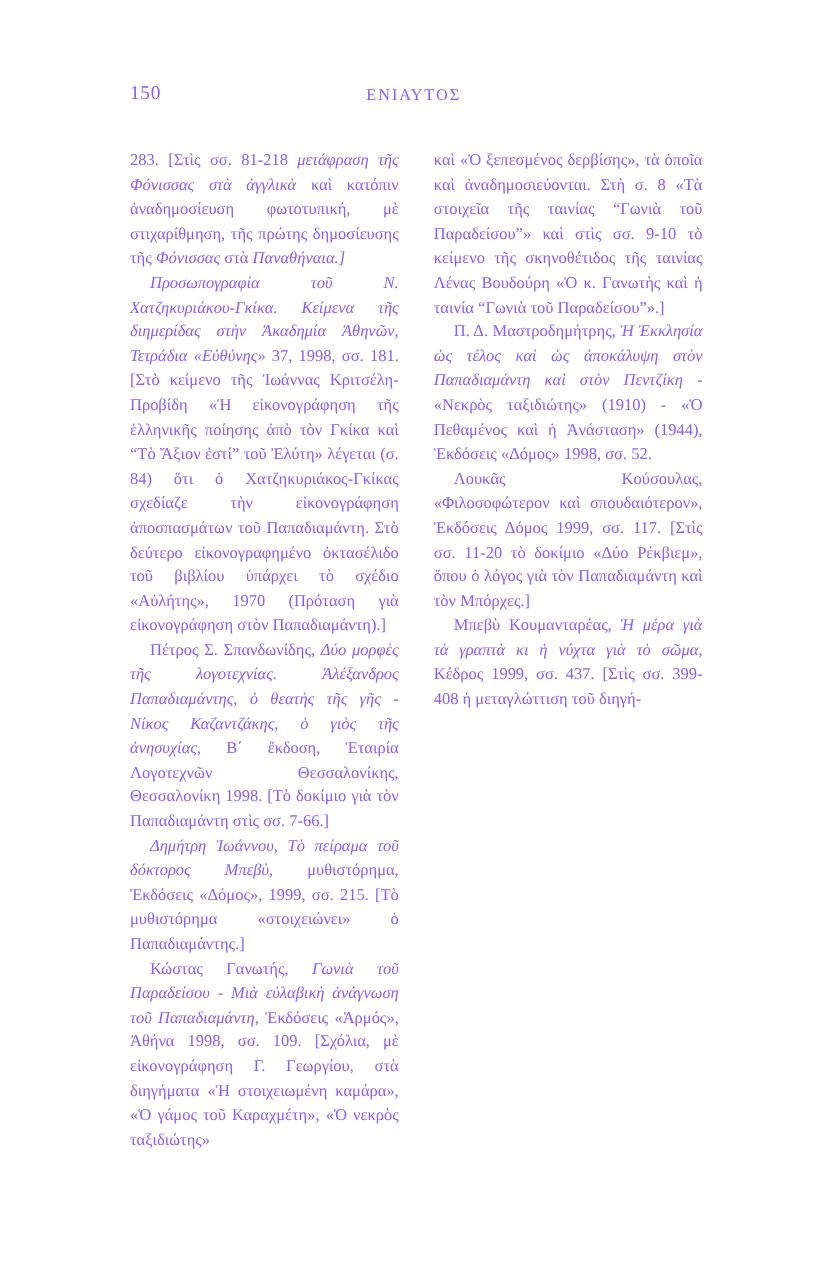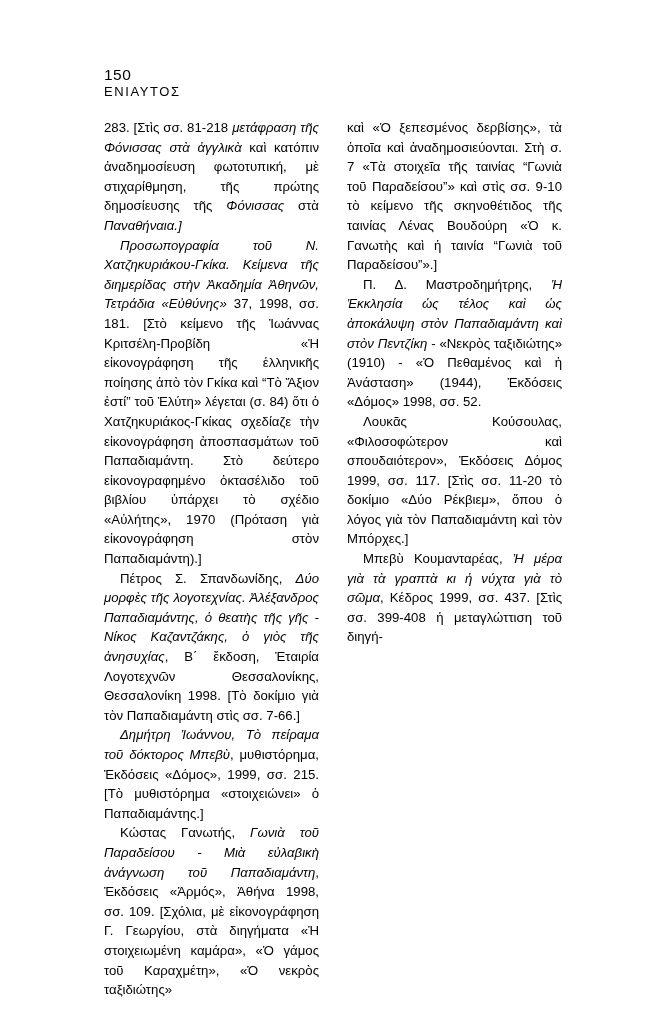--- a/index.html
+++ b/index.html
@@ -5,22 +5,22 @@
   html, body {
     margin: 0;
     padding: 0;
     background: #ffffff;
   }
   .page {
     position: relative;
     width: 662px;
     height: 1024px;
     background: #ffffff;
-    font-family: Liberation Sans, sans-serif;
-    color: #000000;
+    font-family: Liberation Serif, serif;
+    color: #8b5cf6;
     box-sizing: border-box;
     overflow: hidden;
   }
   .header {
     position: absolute;
     top: 66px;
     left: 104px;
     right: 104px;
     height: 20px;
   }
@@ -28,22 +28,22 @@
     position: absolute;
     left: 0;
     top: 0;
     font-size: 15.5px;
     letter-spacing: 0.5px;
   }
   .running-head {
     position: absolute;
     left: 0;
     right: 0;
-    top: 18px;
-    text-align: left;
+    top: 2px;
+    text-align: center;
     font-size: 13px;
     letter-spacing: 1.6px;
   }
   .columns {
     position: absolute;
     top: 118px;
     left: 104px;
     width: 458px;
     display: flex;
     flex-direction: row;
@@ -83,20 +83,20 @@
 
   <div class="columns">
     <div class="col" id="col-0">
         <div class="para"><span>283. [Στὶς σσ. 81-218 </span><span class="ital">μετάφραση τῆς Φόνισσας στὰ ἀγγλικὰ</span><span> καὶ κατόπιν ἀναδημοσίευση φωτοτυπική, μὲ στιχαρίθμηση, τῆς πρώτης δημοσίευσης τῆς </span><span class="ital">Φόνισσας</span><span> στὰ </span><span class="ital">Παναθήναια.]</span></div>
         <div class="para indent"><span class="ital">Προσωπογραφία τοῦ Ν. Χατζηκυριάκου-Γκίκα. Κείμενα τῆς διημερίδας στὴν Ἀκαδημία Ἀθηνῶν, Τετράδια «Εὐθύνης»</span><span> 37, 1998, σσ. 181. [Στὸ κείμενο τῆς Ἰωάννας Κριτσέλη-Προβίδη «Ἡ εἰκονογράφηση τῆς ἑλληνικῆς ποίησης ἀπὸ τὸν Γκίκα καὶ “Τὸ Ἄξιον ἐστί” τοῦ Ἐλύτη» λέγεται (σ. 84) ὅτι ὁ Χατζηκυριάκος-Γκίκας σχεδίαζε τὴν εἰκονογράφηση ἀποσπασμάτων τοῦ Παπαδιαμάντη. Στὸ δεύτερο εἰκονογραφημένο ὀκτασέλιδο τοῦ βιβλίου ὑπάρχει τὸ σχέδιο «Αὐλήτης», 1970 (Πρόταση γιὰ εἰκονογράφηση στὸν Παπαδιαμάντη).]</span></div>
         <div class="para indent"><span>Πέτρος Σ. Σπανδωνίδης, </span><span class="ital">Δύο μορφὲς τῆς λογοτεχνίας. Ἀλέξανδρος Παπαδιαμάντης, ὁ θεατὴς τῆς γῆς - Νίκος Καζαντζάκης, ὁ γιὸς τῆς ἀνησυχίας</span><span>, Β΄ ἔκδοση, Ἑταιρία Λογοτεχνῶν Θεσσαλονίκης, Θεσσαλονίκη 1998. [Τὸ δοκίμιο γιὰ τὸν Παπαδιαμάντη στὶς σσ. 7-66.]</span></div>
         <div class="para indent"><span class="ital">Δημήτρη Ἰωάννου, Τὸ πείραμα τοῦ δόκτορος Μπεβὺ</span><span>, μυθιστόρημα, Ἐκδόσεις «Δόμος», 1999, σσ. 215. [Τὸ μυθιστόρημα «στοιχειώνει» ὁ Παπαδιαμάντης.]</span></div>
         <div class="para indent lastline-left"><span>Κώστας Γανωτής, </span><span class="ital">Γωνιὰ τοῦ Παραδείσου - Μιὰ εὐλαβικὴ ἀνάγνωση τοῦ Παπαδιαμάντη</span><span>, Ἐκδόσεις «Ἁρμός», Ἀθήνα 1998, σσ. 109. [Σχόλια, μὲ εἰκονογράφηση Γ. Γεωργίου, στὰ διηγήματα «Ἡ στοιχειωμένη καμάρα», «Ὁ γάμος τοῦ Καραχμέτη», «Ὁ νεκρὸς ταξιδιώτης»</span></div>
       </div>
     <div class="col" id="col-1">
-        <div class="para"><span>καὶ «Ὁ ξεπεσμένος δερβίσης», τὰ ὁποῖα καὶ ἀναδημοσιεύονται. Στὴ σ. 7 «Τὰ στοιχεῖα τῆς ταινίας “Γωνιὰ τοῦ Παραδείσου”» καὶ στὶς σσ. 9-10 τὸ κείμενο τῆς σκηνοθέτιδος τῆς ταινίας Λένας Βουδούρη «Ὁ κ. Γανωτὴς καὶ ἡ ταινία “Γωνιὰ τοῦ Παραδείσου”».]</span></div>
+        <div class="para"><span>καὶ «Ὁ ξεπεσμένος δερβίσης», τὰ ὁποῖα καὶ ἀναδημοσιεύονται. Στὴ σ. 8 «Τὰ στοιχεῖα τῆς ταινίας “Γωνιὰ τοῦ Παραδείσου”» καὶ στὶς σσ. 9-10 τὸ κείμενο τῆς σκηνοθέτιδος τῆς ταινίας Λένας Βουδούρη «Ὁ κ. Γανωτὴς καὶ ἡ ταινία “Γωνιὰ τοῦ Παραδείσου”».]</span></div>
         <div class="para indent"><span>Π. Δ. Μαστροδημήτρης, </span><span class="ital">Ἡ Ἐκκλησία ὡς τέλος καὶ ὡς ἀποκάλυψη στὸν Παπαδιαμάντη καὶ στὸν Πεντζίκη</span><span> - «Νεκρὸς ταξιδιώτης» (1910) - «Ὁ Πεθαμένος καὶ ἡ Ἀνάσταση» (1944), Ἐκδόσεις «Δόμος» 1998, σσ. 52.</span></div>
         <div class="para indent"><span>Λουκᾶς Κούσουλας, «Φιλοσοφώτερον καὶ σπουδαιότερον», Ἐκδόσεις Δόμος 1999, σσ. 117. [Στὶς σσ. 11-20 τὸ δοκίμιο «Δύο Ρέκβιεμ», ὅπου ὁ λόγος γιὰ τὸν Παπαδιαμάντη καὶ τὸν Μπόρχες.]</span></div>
         <div class="para indent lastline-left"><span>Μπεβὺ Κουμανταρέας, </span><span class="ital">Ἡ μέρα γιὰ τὰ γραπτὰ κι ἡ νύχτα γιὰ τὸ σῶμα</span><span>, Κέδρος 1999, σσ. 437. [Στὶς σσ. 399-408 ἡ μεταγλώττιση τοῦ διηγή-</span></div>
       </div>
   </div>
 
 </div>
 
 </body></html>

